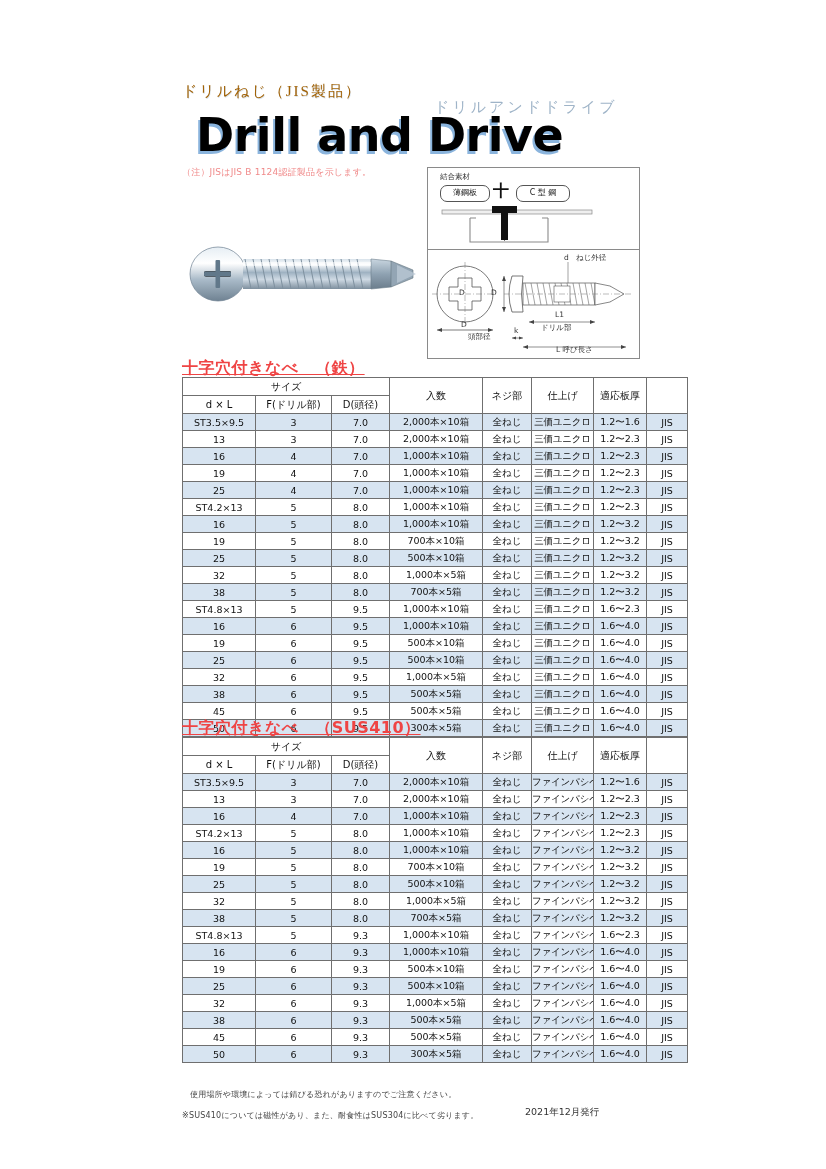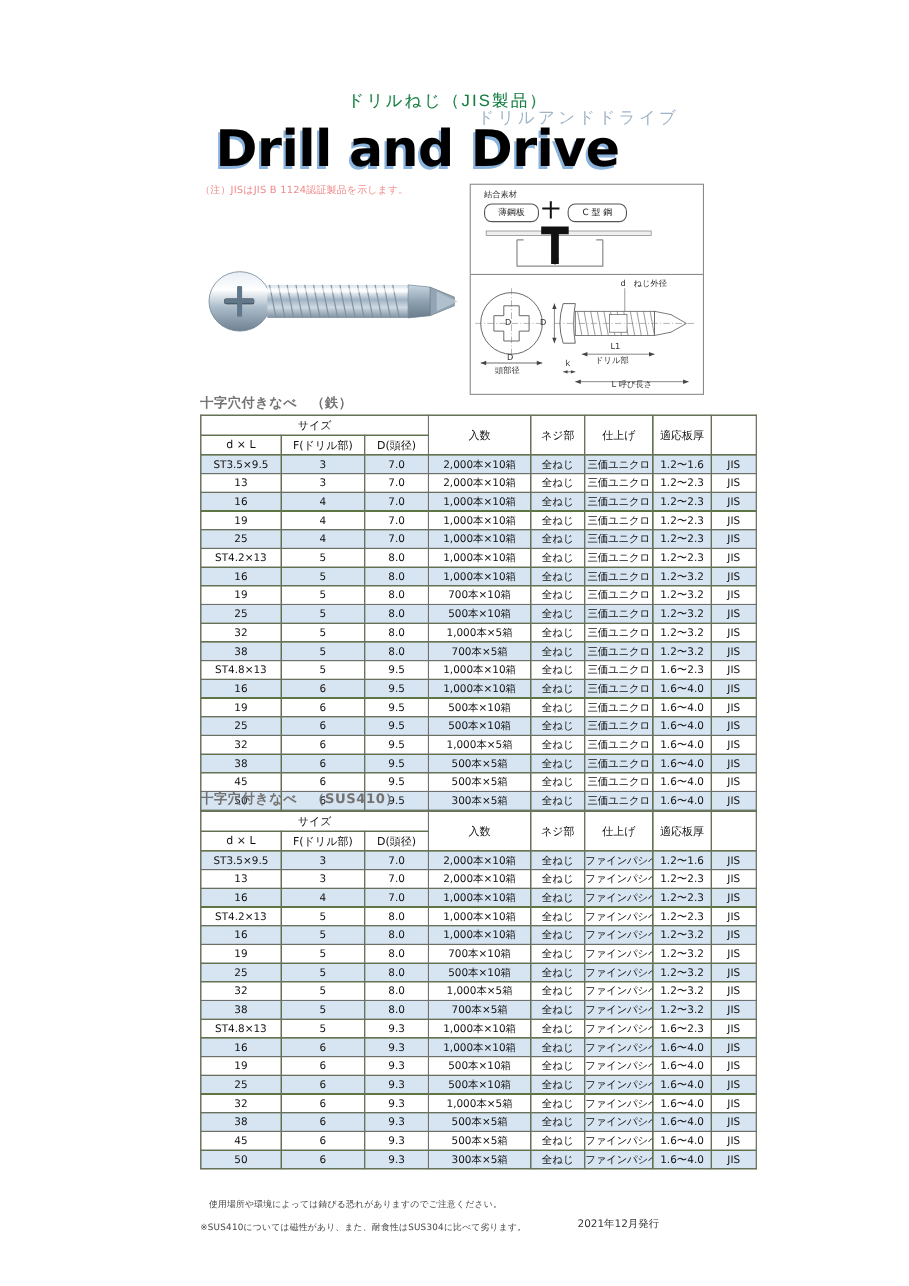--- a/index.html
+++ b/index.html
@@ -26,24 +26,23 @@
   
   .header-block {
     position: absolute;
     left: 182px;
     top: 82px;
     width: 450px;
   }
   .kana-sub {
     font-size: 15px;
     letter-spacing: 2px;
-    color: #15803d;
-    font-family: Liberation Sans, sans-serif;
+    color: #a16207;
+    font-family: Liberation Serif, serif;
     text-shadow: 0.5px 0.5px 0 #dbe4ec;
-    text-align: center;
   }
   .kana-sub-2 {
     position: absolute;
     left: 252px;
     top: 16px;
     font-size: 15px;
     letter-spacing: 3px;
     color: #9fb4c8;
     font-family: "DejaVu Sans", sans-serif;
   }
@@ -115,25 +114,26 @@
     text-align: center;
     line-height: 14px;
     height: 15px;
     background: #fff;
     white-space: nowrap;
   }
 
   
   .sec-title {
     position: absolute;
-    font-size: 12px;
+    font-size: 16px;
     font-weight: bold;
-    color: #737373;
+    color: #ef4444;
     font-family: "DejaVu Sans", sans-serif;
     letter-spacing: 0.5px;
+    text-decoration: underline;
   }
 
   
   table.spec {
     position: absolute;
     border-collapse: collapse;
     table-layout: fixed;
     width: 457px;
     font-family: "DejaVu Sans", sans-serif;
     background: #4d7c0f;
@@ -310,21 +310,21 @@
         <path d="M101 72 L106 70 L106 74 Z M167 72 L162 70 L162 74 Z" fill="#444"></path>
 
         <line x1="84" y1="88" x2="95" y2="88" stroke="#444" stroke-width="0.6"></line>
         <path d="M84 88 L88 86.5 L88 89.5 Z M95 88 L91 86.5 L91 89.5 Z" fill="#444"></path>
 
         <line x1="95" y1="97" x2="198" y2="97" stroke="#444" stroke-width="0.6"></line>
         <path d="M95 97 L100 95 L100 99 Z M198 97 L193 95 L193 99 Z" fill="#444"></path>
       </svg>
       <div class="dgm-label" style="left:31px; top:38px;">D</div>
       <div class="dgm-label" style="left:33px; top:70px;">D</div>
-      <div class="dgm-label" style="left:22px; top:82px;">頭部径</div>
+      <div class="dgm-label" style="left:40px; top:82px;">頭部径</div>
       <div class="dgm-label" style="left:63px; top:38px;">D</div>
       <div class="dgm-label" style="left:136px; top:3px;">d</div>
       <div class="dgm-label" style="left:148px; top:3px;">ねじ外径</div>
       <div class="dgm-label" style="left:127px; top:60px;">L1</div>
       <div class="dgm-label" style="left:113px; top:73px;">ドリル部</div>
       <div class="dgm-label" style="left:86px; top:76px;">k</div>
       <div class="dgm-label" style="left:82px; top:95px;margin-top:48px;">高さ</div>
       <div class="dgm-label" style="left:128px; top:95px;">L 呼び長さ</div>
     </div>
   </div>

